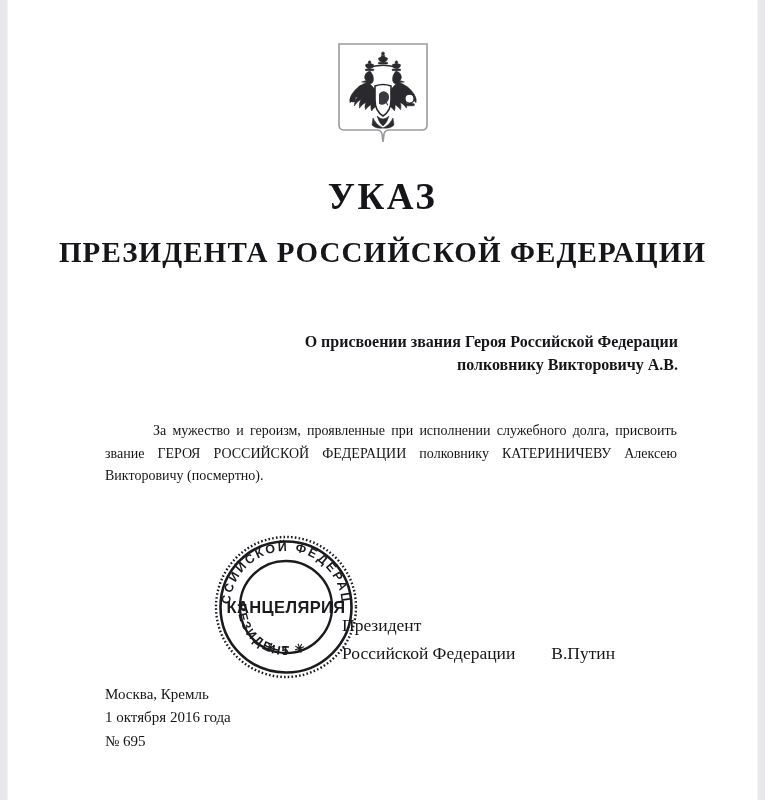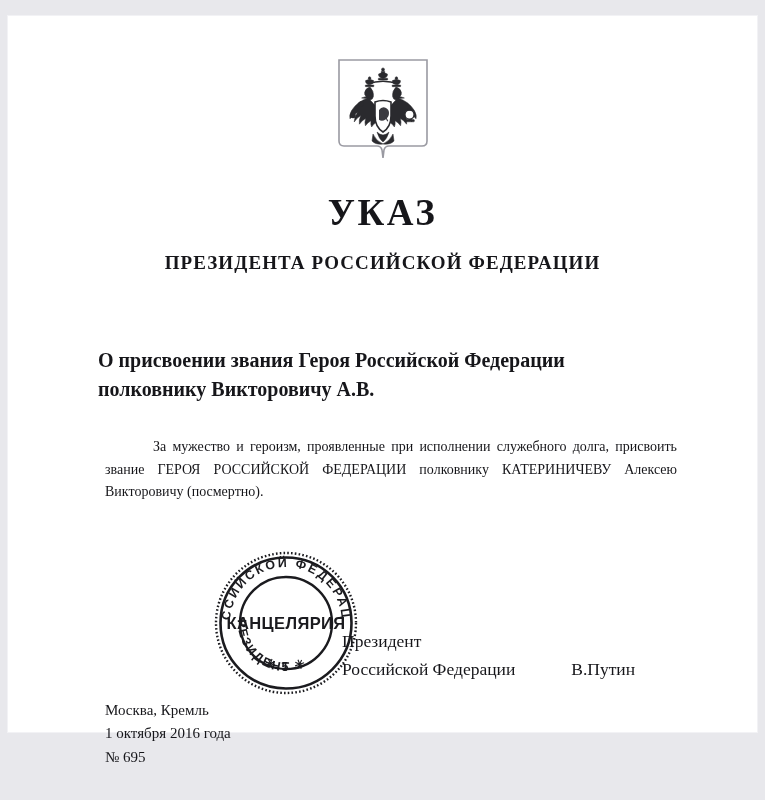--- a/index.html
+++ b/index.html
@@ -12,23 +12,23 @@
     height: 800px;
     background: #e8e8ec;
     font-family: "Liberation Serif", "DejaVu Serif", serif;
     color: #16161a;
     overflow: hidden;
   }
 
   .page {
     position: absolute;
     left: 8px;
-    top: 16px;
+    top: 0;
     width: 749px;
-    height: 716px;
+    height: 800px;
     background: #ffffff;
     box-shadow: 0 0 0 1px #f2f2f5;
   }
 
   
   .emblem-wrap {
     position: absolute;
     left: 0;
     top: 42px;
     width: 749px;
@@ -51,35 +51,35 @@
     text-align: center;
   }
   .doc-title {
     font-size: 37px;
     font-weight: bold;
     letter-spacing: 2.5px;
     line-height: 1.05;
     margin: 0;
   }
   .doc-subtitle {
-    font-size: 19px;
+    font-size: 29px;
     font-weight: bold;
     letter-spacing: 1.1px;
     margin: 20px 0 12px 0;
     line-height: 1.1;
   }
 
   
   .subject {
     position: absolute;
     left: 90px;
     top: 330px;
     width: 580px;
-    text-align: left;
-    font-size: 20px;
+    text-align: right;
+    font-size: 16px;
     font-weight: bold;
     line-height: 1.45;
   }
   .subject div { white-space: nowrap; }
 
   
   .body-text {
     position: absolute;
     left: 97px;
     top: 406px;
@@ -109,21 +109,21 @@
     top: 612px;
     width: 330px;
     font-size: 17.5px;
     line-height: 1.58;
   }
   .sig-line2 {
     display: flex;
     white-space: nowrap;
   }
   .sig-role2 { }
-  .sig-name { margin-left: 56px; }
+  .sig-name { margin-left: 36px; }
 
   
   .colophon {
     position: absolute;
     left: 97px;
     top: 683px;
     font-size: 15px;
     line-height: 1.55;
   }
   .colophon div { white-space: nowrap; }

